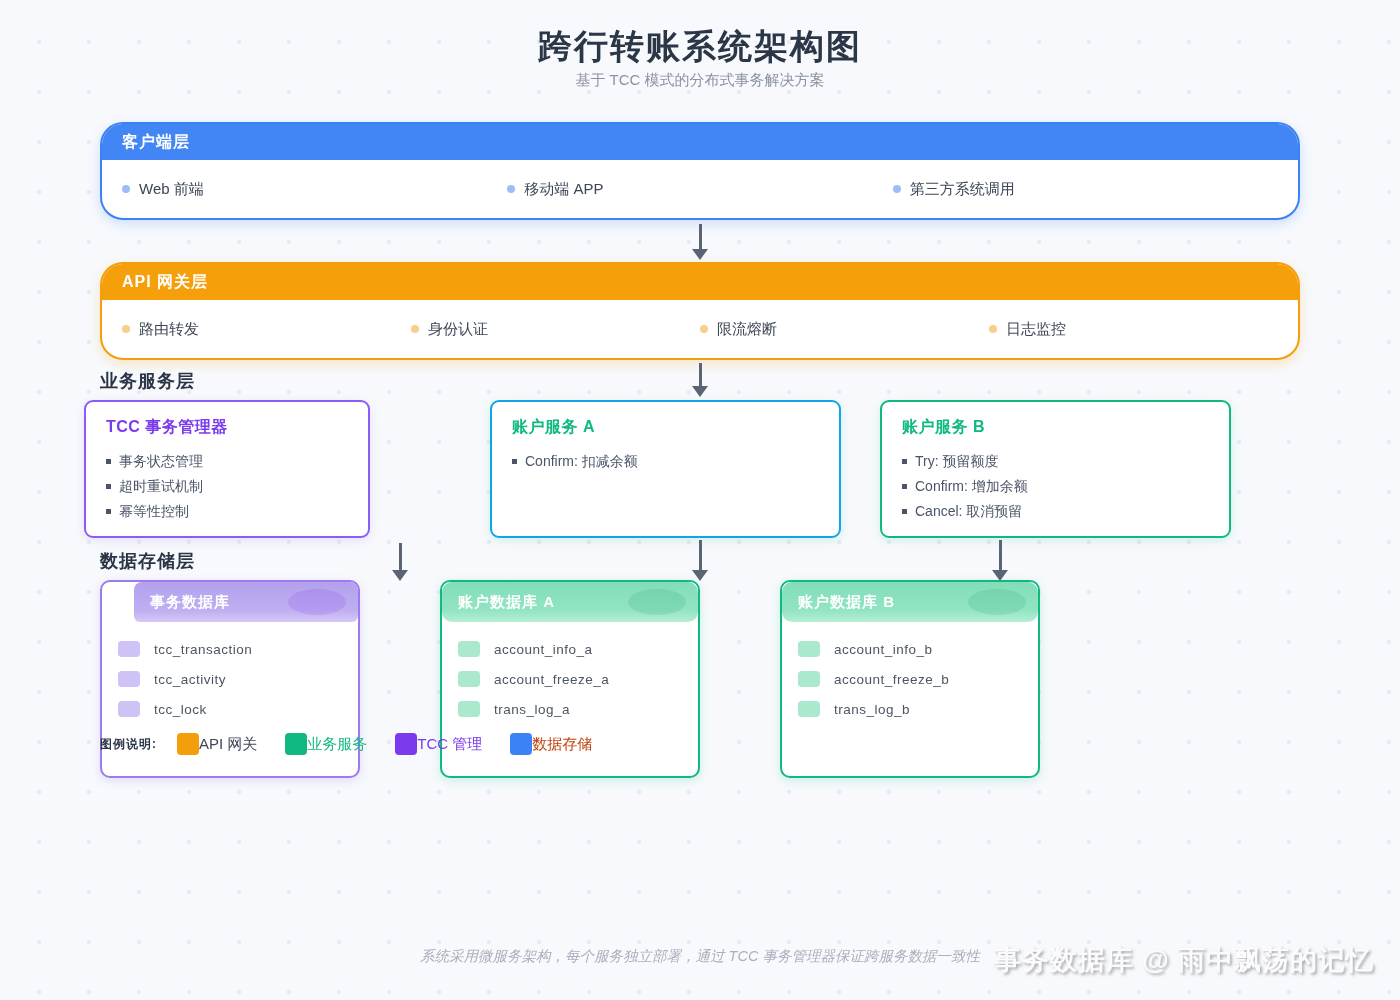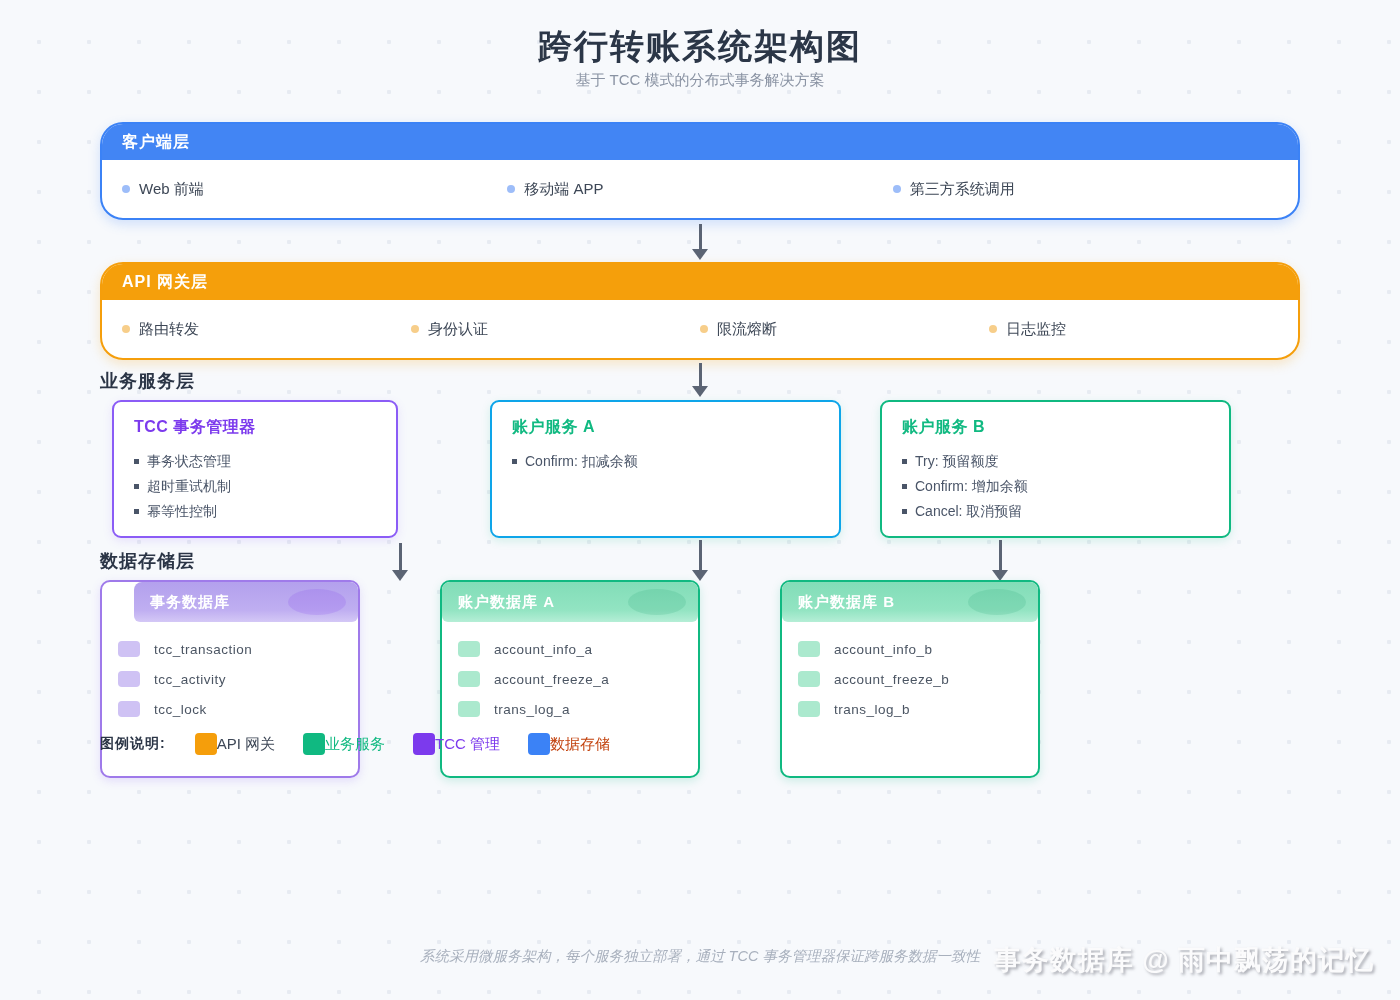--- a/index.html
+++ b/index.html
@@ -69,21 +69,21 @@
   .arrow-2 { left:692px; top:363px; height:34px; }
   .arrow-3 { left:392px; top:543px; height:38px; }
   .arrow-4 { left:692px; top:540px; height:41px; }
   .arrow-5 { left:992px; top:540px; height:41px; }
 
   
   .svc-box {
     position:absolute; top:400px; height:138px; background:#ffffff;
     border-radius:9px; padding:15px 20px;
   }
-  .svc-tcc { left:112px; width:286px; border:2px solid #8b5cf6; box-shadow:0 3px 10px rgba(139,92,246,0.15); }
+  .svc-tcc { left:84px; width:286px; border:2px solid #8b5cf6; box-shadow:0 3px 10px rgba(139,92,246,0.15); }
   .svc-a   { left:490px; width:351px; border:2px solid #0ea5e9; box-shadow:0 3px 10px rgba(16,185,129,0.15); }
   .svc-b   { left:880px; width:351px; border:2px solid #10b981; box-shadow:0 3px 10px rgba(16,185,129,0.15); }
   .svc-title { font-size:16px; font-weight:800; letter-spacing:0.5px; margin-bottom:11px; }
   .svc-tcc .svc-title { color:#7c3aed; }
   .svc-a .svc-title, .svc-b .svc-title { color:#10b981; }
   .svc-item { display:flex; align-items:center; gap:8px; font-size:14px; color:#4a5568; height:25px; }
   .sq-bullet { width:5px; height:5px; background:#4a5568; flex:0 0 auto; }
 
   
   .db-box {
@@ -92,38 +92,38 @@
   }
   .db-purple { left:100px; border:2px solid #9f7aea; box-shadow:0 3px 10px rgba(139,92,246,0.18); }
   .db-green-a { left:440px; border:2px solid #10b981; box-shadow:0 3px 10px rgba(16,185,129,0.18); }
   .db-green-b { left:780px; border:2px solid #10b981; box-shadow:0 3px 10px rgba(16,185,129,0.18); }
   .db-header {
     position:relative; height:40px; display:flex; align-items:center; padding:0 16px;
     color:#ffffff; font-size:15px; font-weight:800; letter-spacing:1px;
     border-radius:8px 8px 6px 6px;
   }
   .db-purple .db-header { background:linear-gradient(180deg,#b3a0ed 0%,#bfaef1 70%,#d4c8f6 100%);margin-left:32px; }
-  .db-green-a .db-header, .db-green-b .db-header { background:linear-gradient(180deg,#82ddb8 0%,#92e4c2 70%,#b5eed6 100%); }
+  .db-green-a .db-header, .db-green-b .db-header { background:linear-gradient(180deg,#82ddb8 0%,#92e4c2 70%,#b5eed6 100%);border-radius:10px; }
   .db-ellipse {
     position:absolute; right:12px; top:7px; width:58px; height:26px; border-radius:50%;
   }
   .db-purple .db-ellipse { background:rgba(124,58,237,0.16); }
   .db-green-a .db-ellipse, .db-green-b .db-ellipse { background:rgba(13,148,100,0.14); }
   .db-rows { padding:12px 16px 0; }
   .db-row { display:flex; align-items:center; gap:14px; height:30px; }
   .chip { width:22px; height:16px; border-radius:4px; flex:0 0 auto; }
   .db-purple .chip { background:#cfc2f4; }
   .db-green-a .chip, .db-green-b .chip { background:#abe9ce; }
   .db-row-label { font-size:13.5px; color:#4b5563; letter-spacing:0.5px; }
 
   
   .legend {
     position:absolute; left:100px; top:733px; display:flex; align-items:center; z-index:5;
   }
-  .legend-label { font-size:14px; font-weight:800; color:#2b3546; margin-right:29px; letter-spacing:1px; }
+  .legend-label { font-size:12px; font-weight:800; color:#2b3546; margin-right:20px; letter-spacing:1px; }
   .legend-item { display:flex; align-items:center; margin-right:28px; }
   .legend-swatch { width:22px; height:22px; border-radius:4px; flex:0 0 auto; }
   .legend-text { font-size:15px; }
 
   
   .footer {
     position:absolute; top:947px; left:0; width:1000px;
     text-align:center; font-size:14.5px; font-style:italic; color:#a8b0bd;
     left:200px; width:1000px;
   }

